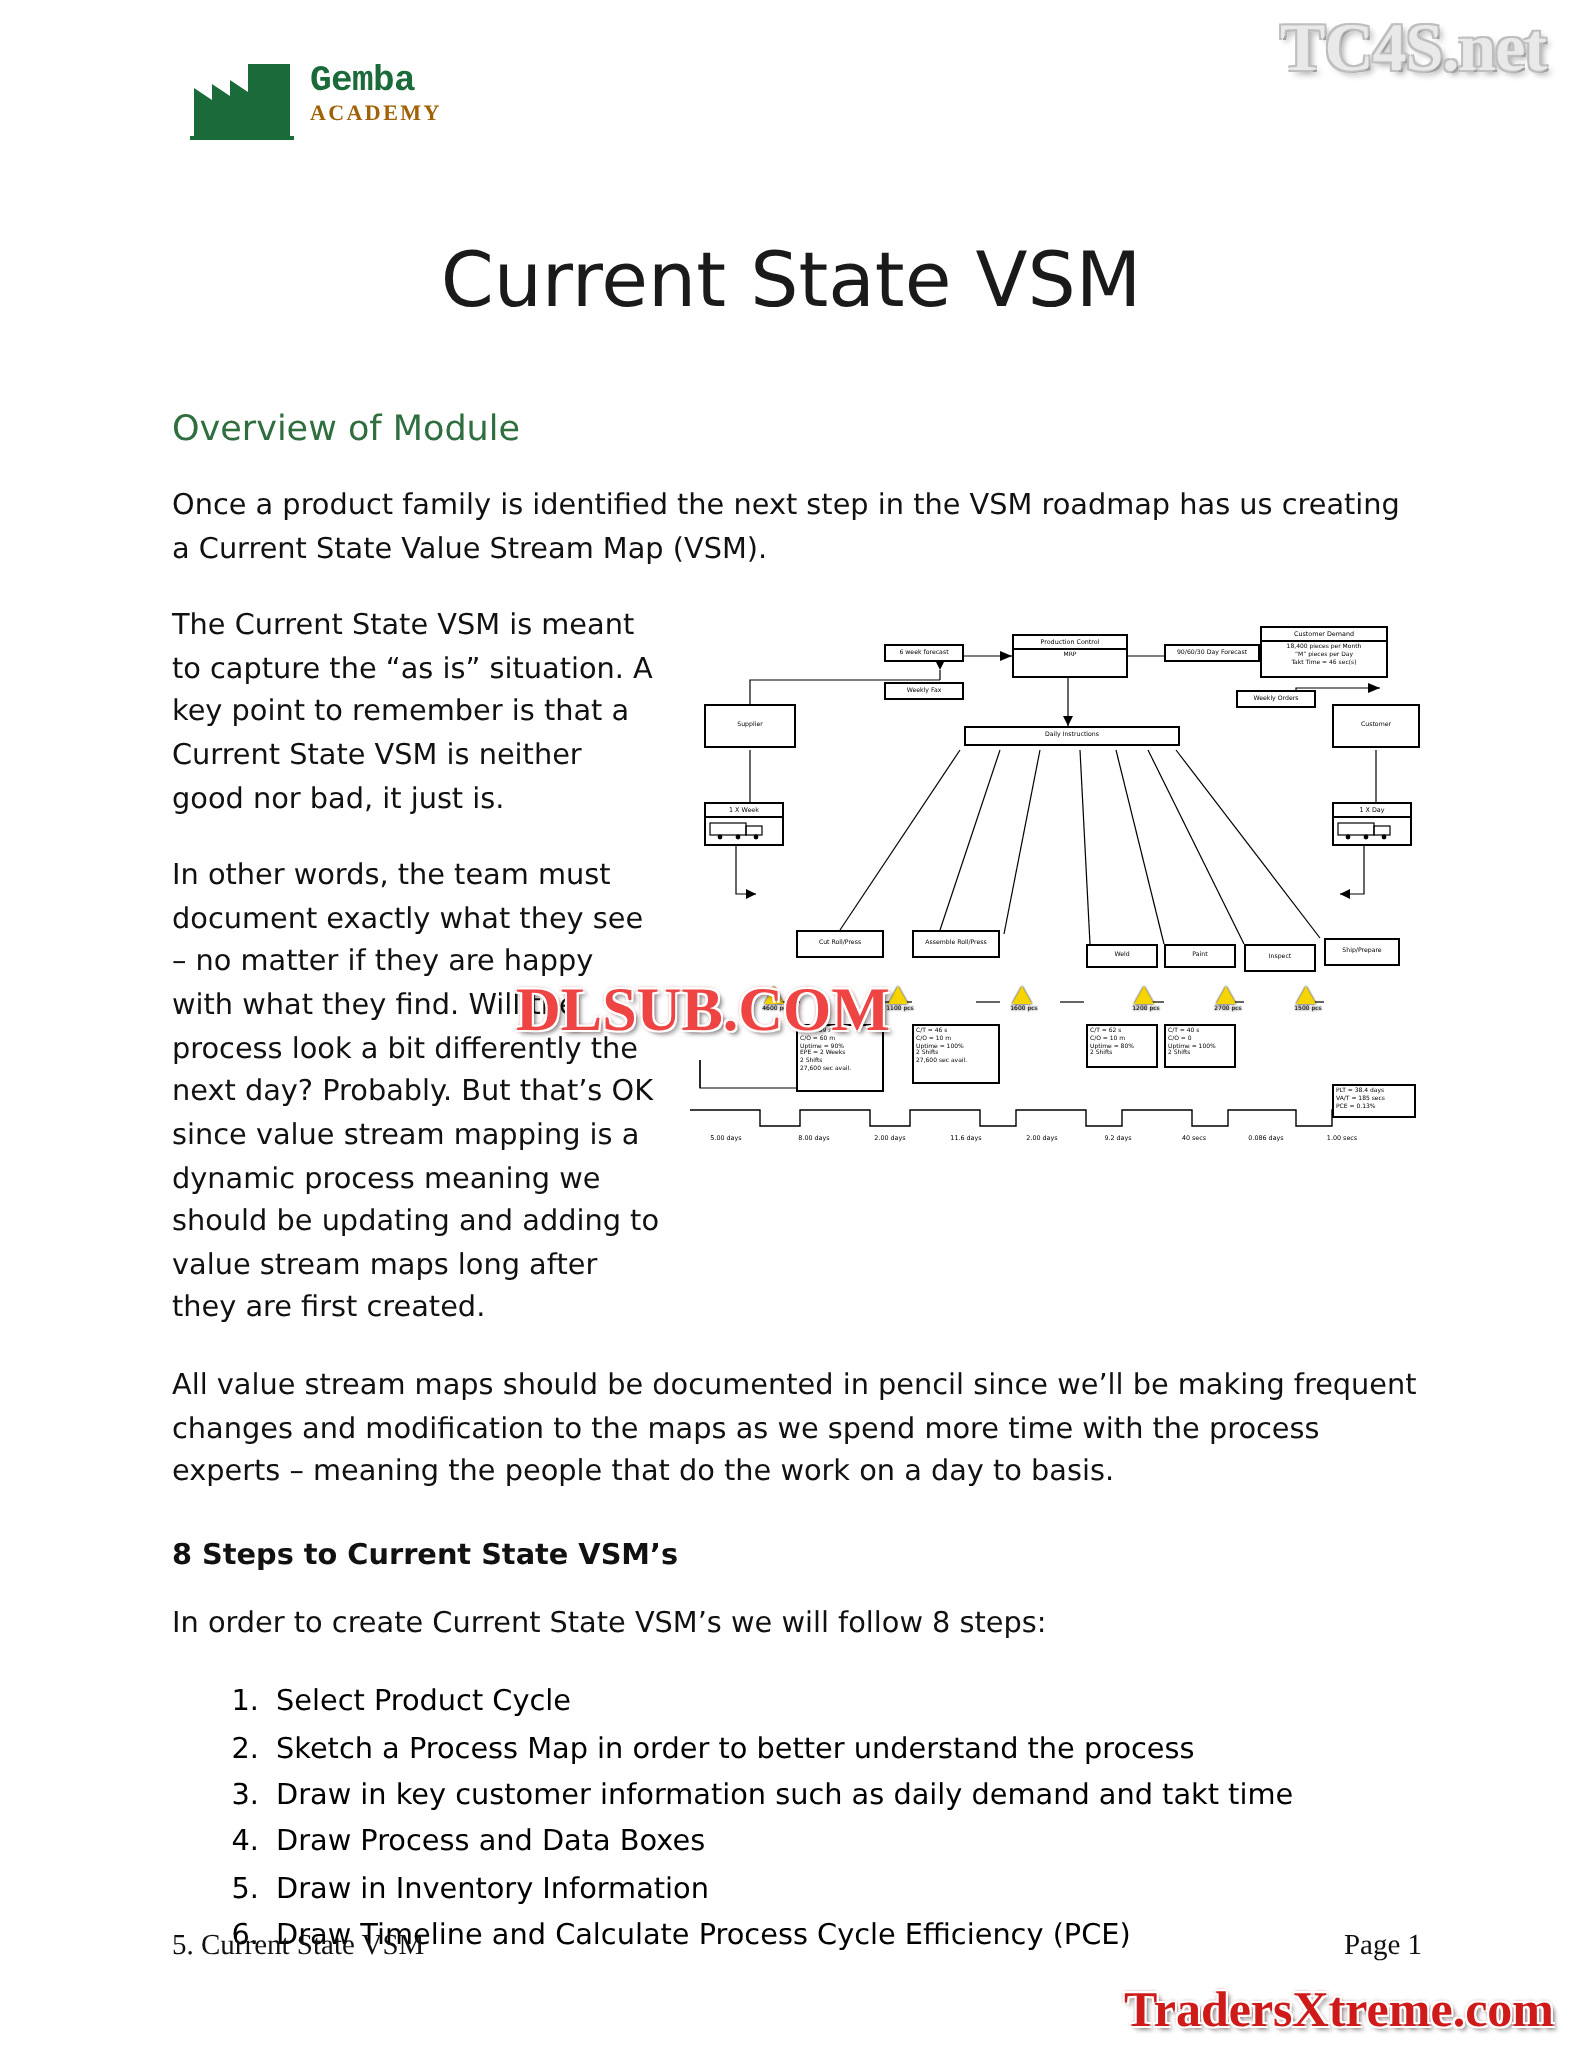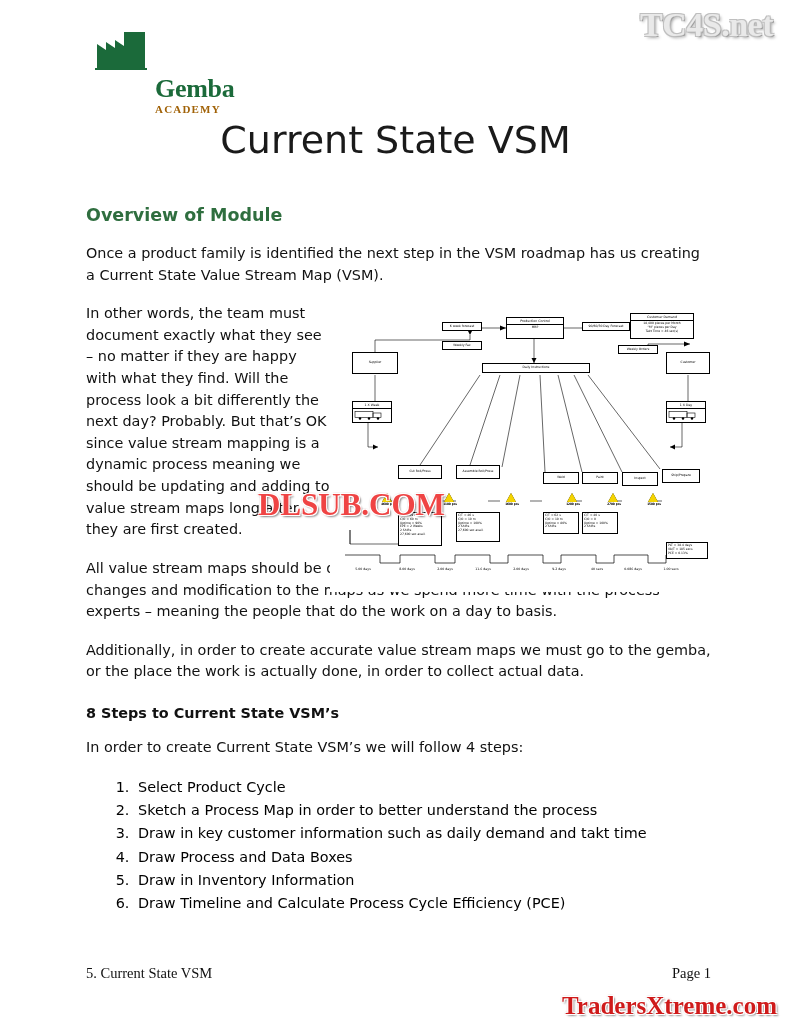--- a/index.html
+++ b/index.html
@@ -82,26 +82,25 @@
     display: flex;
     align-items: flex-start;
     gap: 8px;
   }
   .logo-mark { width: 52px; height: 40px; display:block; }
   .logo-text {
     line-height: 1;
     padding-top: 2px;
   }
   .logo-gemba {
-    font-family: Liberation Serif, serif;
-    font-size: 26px;
+    font-family: Liberation Mono, monospace;
+    font-size: 18px;
     font-weight: bold;
     color: #1b6a3a;
     letter-spacing: -0.3px;
-    margin-top: 44px;
   }
   .logo-academy {
     font-family: Liberation Serif, serif;
     font-size: 11px;
     font-weight: bold;
     color: #a16207;
     letter-spacing: 1.2px;
     margin-top: 2px;
   }
 
@@ -122,21 +121,21 @@
   
   .content {
     position: absolute;
     left: 86px;
     top: 205px;
     width: 625px;
   }
   h2.section {
     font-family: "DejaVu Sans", sans-serif;
     font-size: 17.5px;
-    font-weight: bold;
+    font-weight: normal;
     color: #2f6e3f;
     margin: 0 0 18px 0;
   }
   p.para {
     font-family: "DejaVu Sans", sans-serif;
     font-size: 14.4px;
     line-height: 1.5;
     margin: 0 0 17px 0;
     color: #111;
   }
@@ -243,26 +242,26 @@
     <div class="logo-academy">ACADEMY</div>
   </div>
 </div>
 
 <div class="page-title">Current State VSM</div>
 
 <div class="content">
   <h2 class="section">Overview of Module</h2>
 
   <p class="para">Once a product family is identified the next step in the VSM roadmap has us creating a Current State Value Stream Map (VSM).</p>
+  <p class="para narrow">The Current State VSM is meant to capture the “as is” situation.  A key point to remember is that a Current State VSM is neither good nor bad, it just is.</p>
   <p class="para narrow">In other words, the team must document exactly what they see – no matter if they are happy with what they find.  Will the process look a bit differently the next day?  Probably.  But that’s OK since value stream mapping is a dynamic process meaning we should be updating and adding to value stream maps long after they are first created.</p>
   <p class="para">All value stream maps should be documented in pencil since we’ll be making frequent changes and modification to the maps as we spend more time with the process experts – meaning the people that do the work on a day to basis.</p>
-  <p class="para">Additionally, in order to create accurate value stream maps we must go to the gemba, or the place the work is actually done, in order to collect actual data.</p>
 
   <h3 class="sub">8 Steps to Current State VSM’s</h3>
-  <p class="para">In order to create Current State VSM’s we will follow 4 steps:</p>
+  <p class="para">In order to create Current State VSM’s we will follow 8 steps:</p>
 
   <ol class="steps">
     <li>Select Product Cycle</li>
     <li>Sketch a Process Map in order to better understand the process</li>
     <li>Draw in key customer information such as daily demand and takt time</li>
     <li>Draw Process and Data Boxes</li>
     <li>Draw in Inventory Information</li>
     <li>Draw Timeline and Calculate Process Cycle Efficiency (PCE)</li>
 
   </ol>

